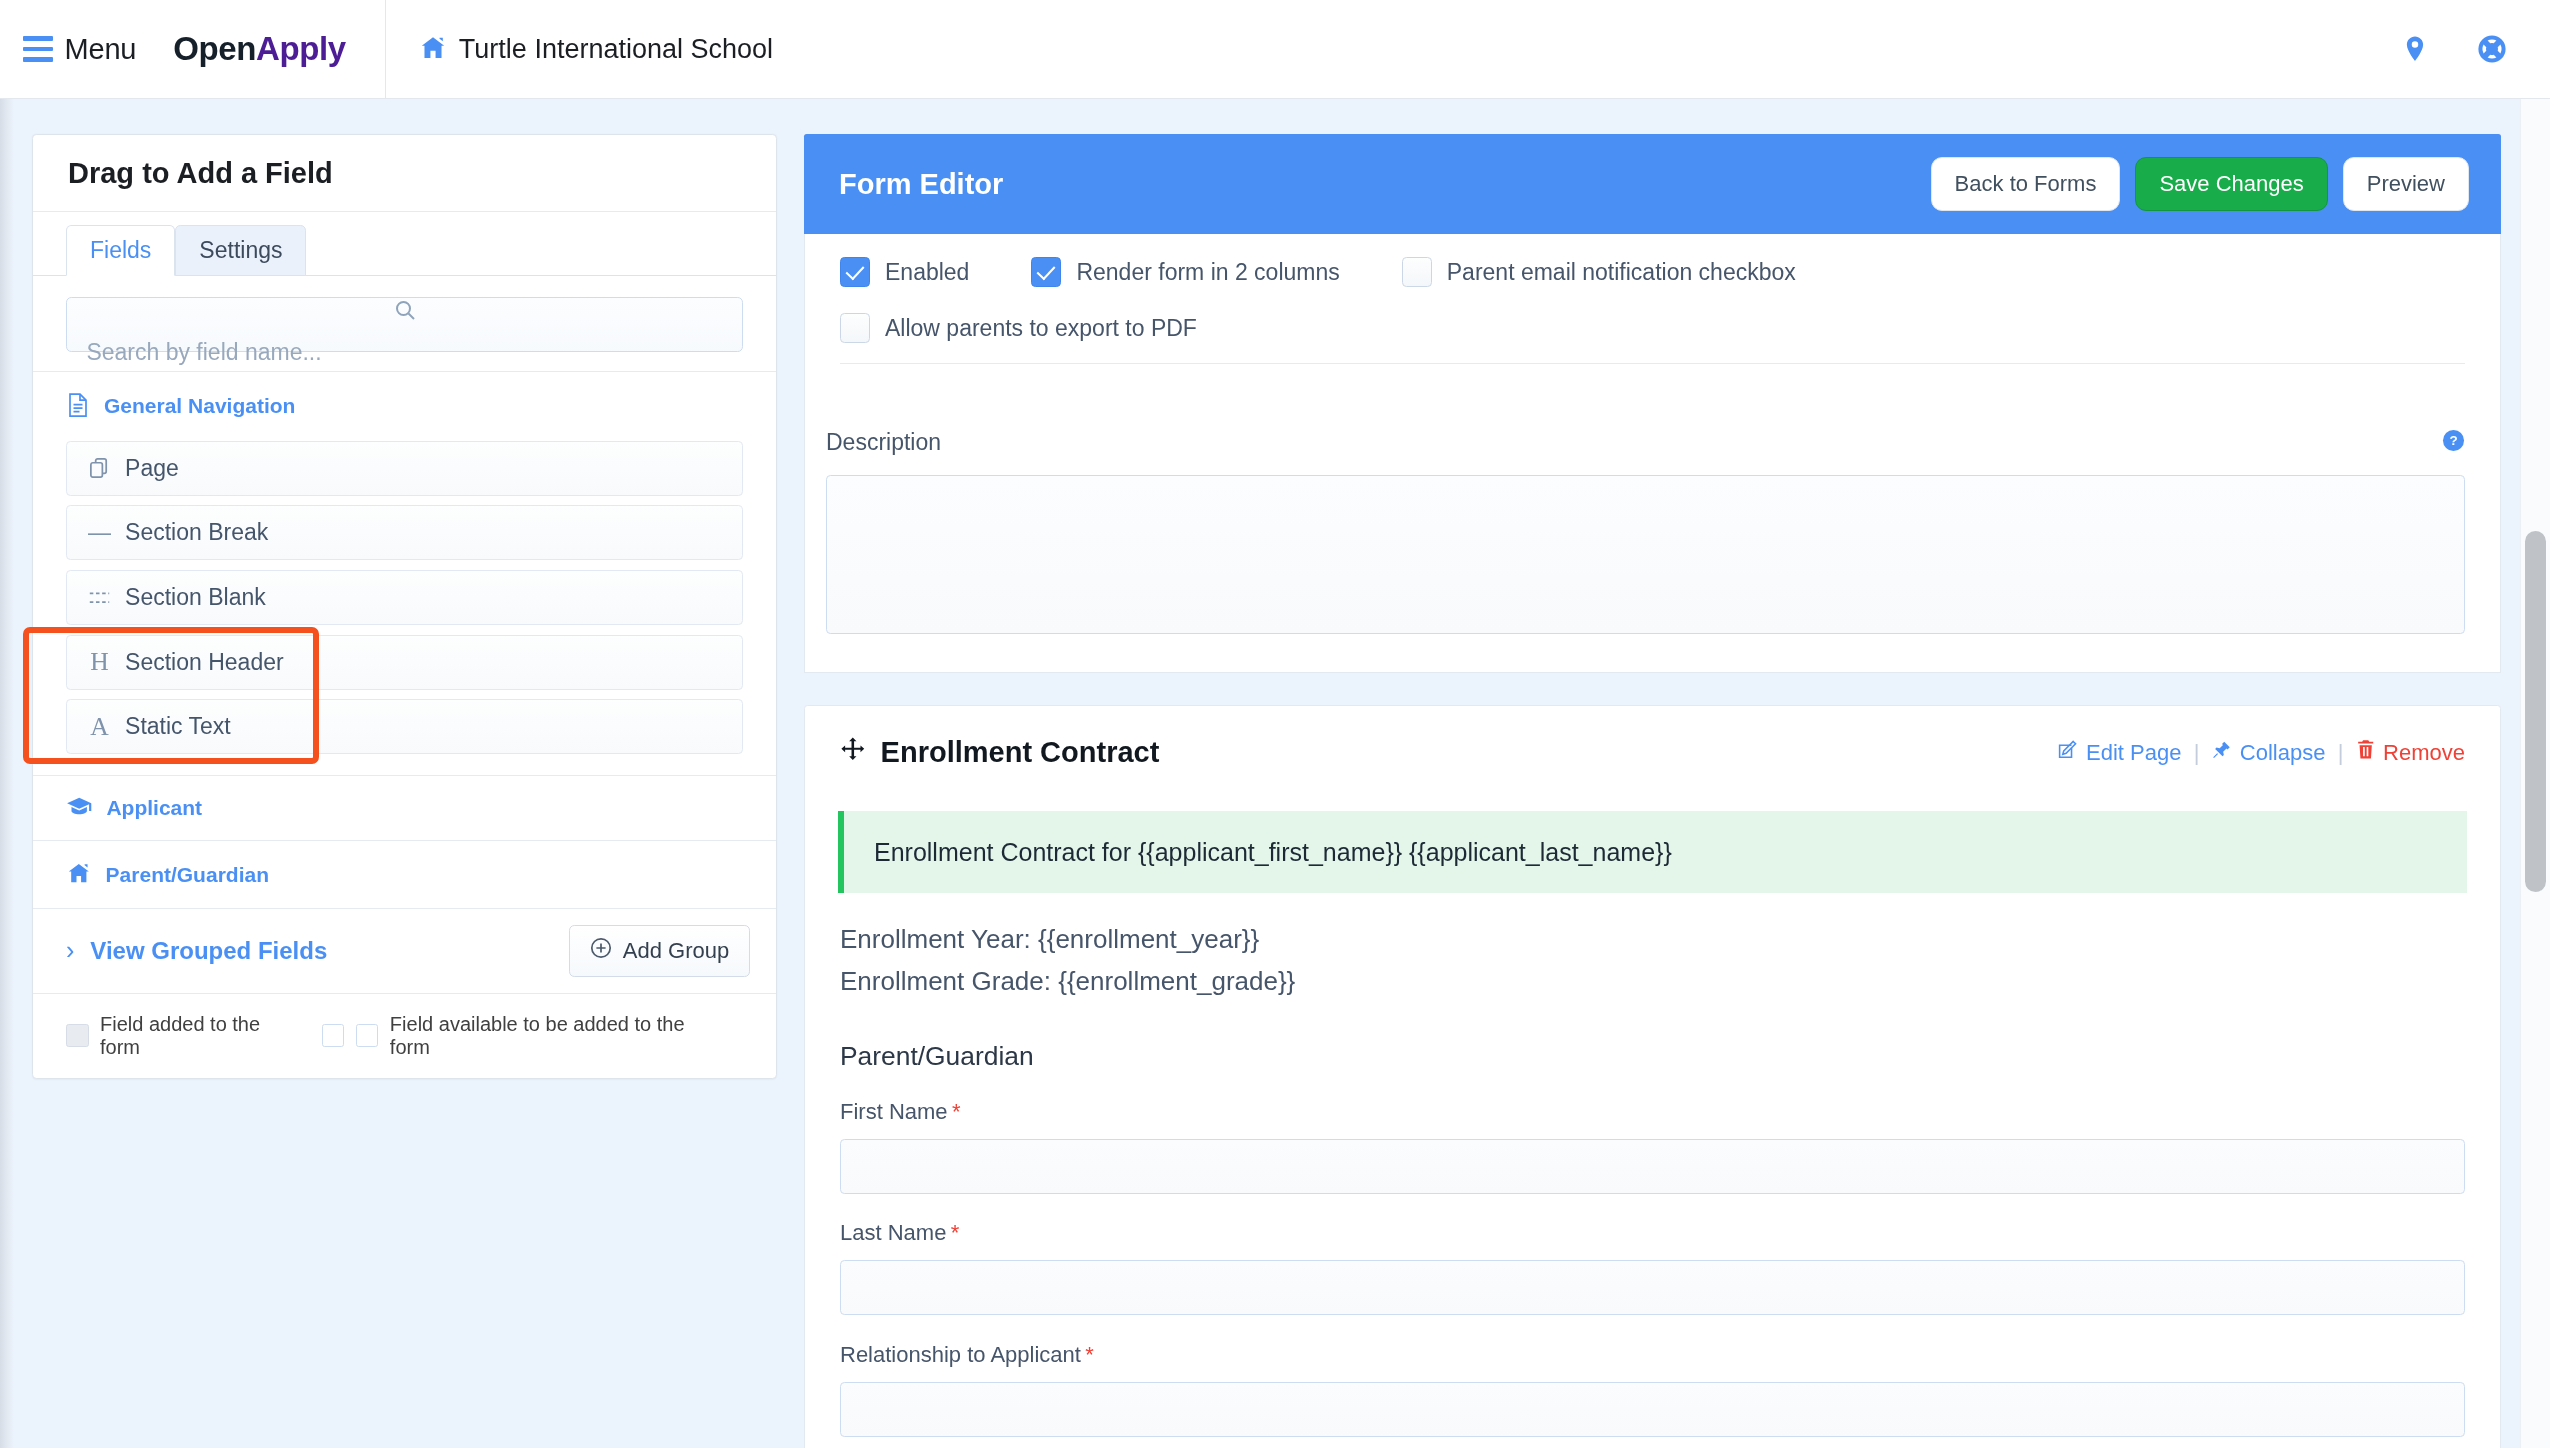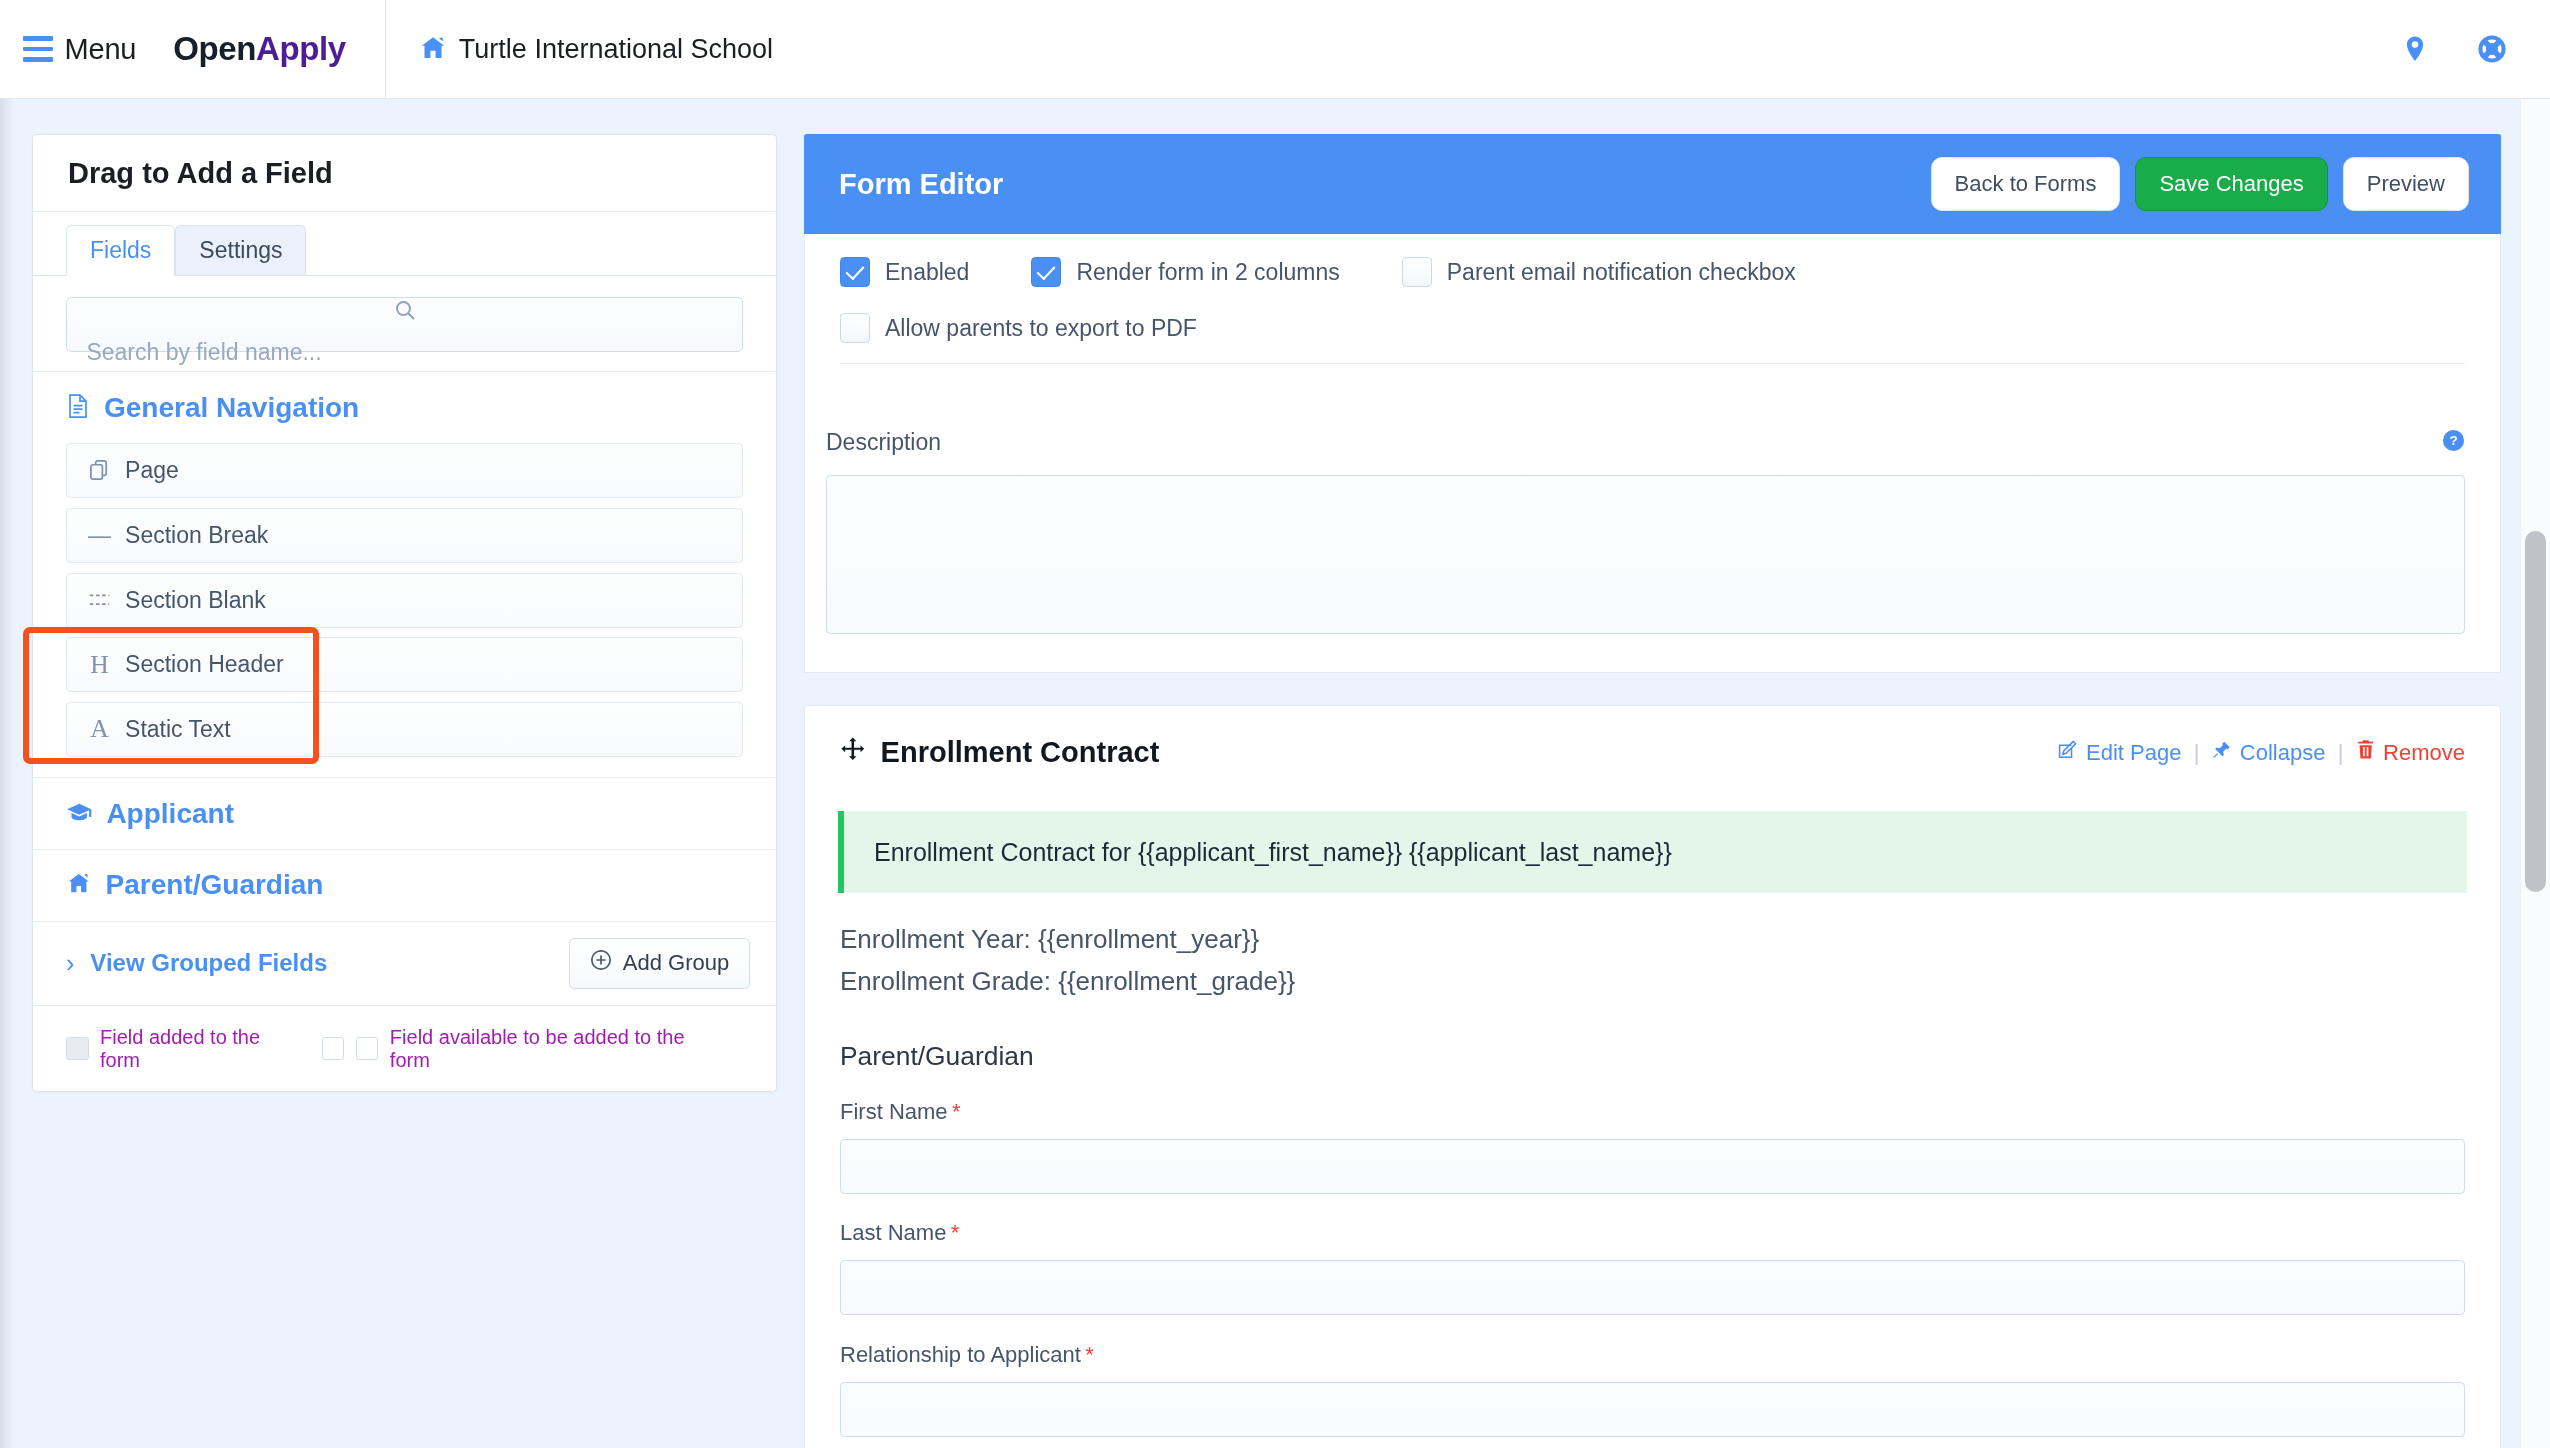--- a/index.html
+++ b/index.html
@@ -87,21 +87,21 @@
     font-family: "Liberation Sans", sans-serif;
   }
   .search-box input::placeholder { color: #98a8bd; }
 
   .group-head {
     display: flex; align-items: center; gap: 14px;
     padding: 19.4px 33px;
     border-top: 0.9px solid #e6ebf2;
     cursor: pointer;
   }
-  .group-head .label { color: #4a90f4; font-size: 28px; font-weight: 600; }
+  .group-head .label { color: #4a90f4; font-size: 21px; font-weight: 600; }
 
   .field-list { padding: 0 33px 10.6px 33px; }
   .field-row {
     display: flex; align-items: center; gap: 12.3px;
     height: 55px; margin-bottom: 9.7px;
     border: 0.9px solid #e2e9f2; border-radius: 4.4px;
     background: linear-gradient(to bottom,#fdfefe,#f8fafc);
     padding: 0 19.4px; cursor: grab;
     font-size: 23px; color: #45556b;
   }
@@ -117,21 +117,21 @@
   .add-group-btn {
     margin-left: auto; display: flex; align-items: center; gap: 9.7px;
     border: 0.9px solid #d3dce8; border-radius: 5.3px;
     background: linear-gradient(to bottom,#ffffff,#f6f9fc);
     padding: 9.7px 19.4px; font-size: 22px; color: #34404f; cursor: pointer;
   }
 
   .legend-row {
     display: flex; align-items: center;
     padding: 19.4px 33px; border-top: 0.9px solid #e6ebf2;
-    font-size: 20px; color: #a21caf;
+    font-size: 20px; color: #404040;
   }
   .legend-sw { width: 23px; height: 23px; border-radius: 2.6px; margin-right: 11.5px; }
   .sw-added { background: #e8ecf0; border: 0.9px solid #d6dde6; }
   .sw-avail { background: #ffffff; border: 0.9px solid #cddcf0; }
   .legend-item { display: flex; align-items: center; margin-right: 21px; }
 
   
   .annot-box {
     position: absolute; left: 23px; top: 627px;
     width: 296px; height: 137px;

